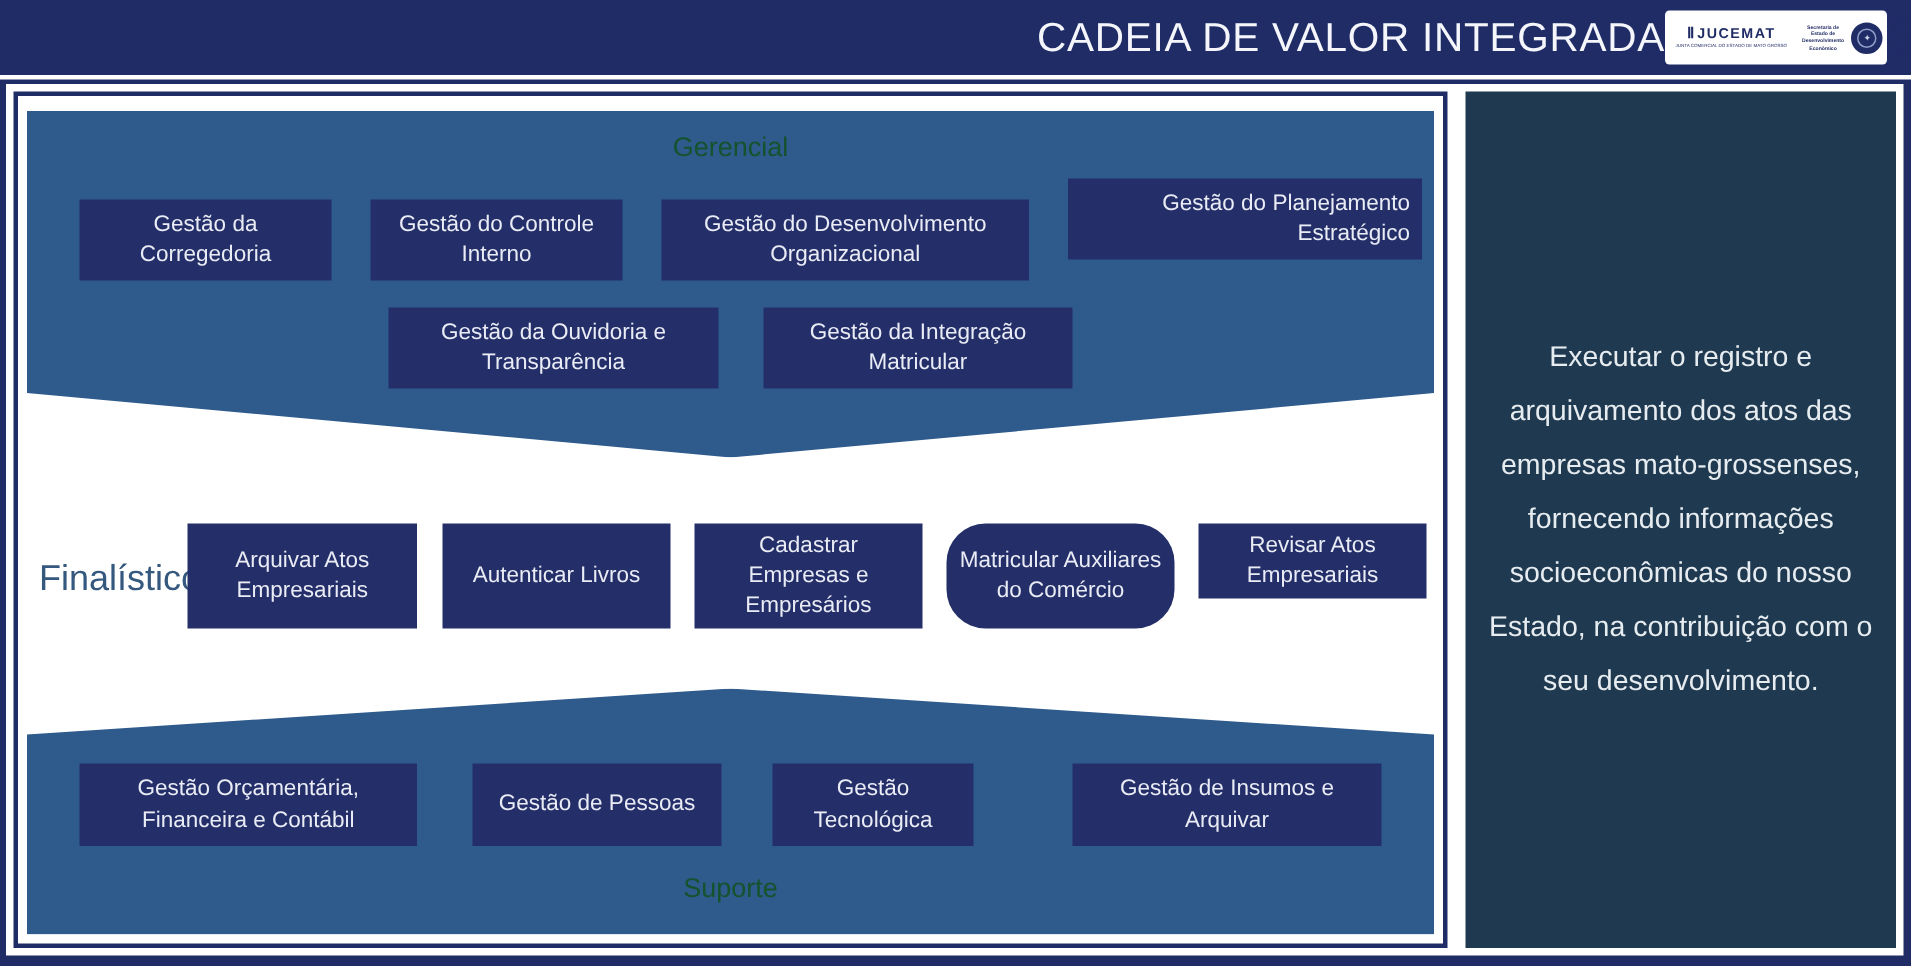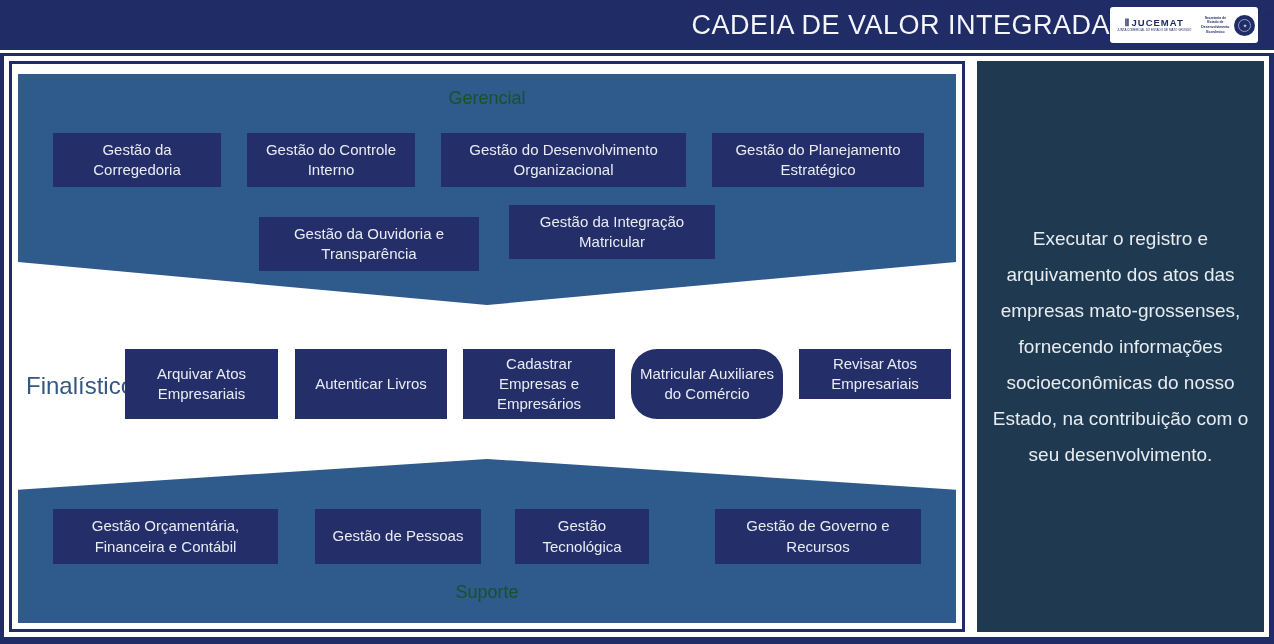--- a/index.html
+++ b/index.html
@@ -53,23 +53,23 @@
                        text-align:center; color:#35587e; font-size:24px; font-weight:300; }
 
   .vbox { position:absolute; background:#242e68; color:#e9ecf5; font-size:15px;
           font-weight:300; line-height:1.35; display:flex; align-items:center;
           justify-content:center; text-align:center; padding:2px 8px; }
 
   
   .g1 { left:35px;  top:63px; width:168px; height:54px; }
   .g2 { left:229px; top:63px; width:168px; height:54px; }
   .g3 { left:423px; top:63px; width:245px; height:54px; }
-  .g4 { left:694px; top:63px; width:212px; height:54px; }
+  .g4 { left:694px; top:49px; width:236px; height:54px;text-align:right; }
   
-  .g5 { left:241px; top:147px; width:220px; height:54px; }
+  .g5 { left:241px; top:135px; width:220px; height:54px; }
   .g6 { left:491px; top:135px; width:206px; height:54px; }
   
   .f1 { left:107px; top:279px; width:153px; height:70px; }
   .f2 { left:277px; top:279px; width:152px; height:70px; }
   .f3 { left:445px; top:279px; width:152px; height:70px; }
   .f4 { left:613px; top:279px; width:152px; height:70px;border-radius:26px; }
   .f5 { left:781px; top:279px; width:152px; height:50px; }
   
   .s1 { left:35px;  top:439px; width:225px; height:55px; }
   .s2 { left:297px; top:439px; width:166px; height:55px; }
@@ -130,21 +130,21 @@
 
       <div class="vbox f1">Arquivar Atos Empresariais</div>
       <div class="vbox f2">Autenticar Livros</div>
       <div class="vbox f3">Cadastrar Empresas e Empresários</div>
       <div class="vbox f4">Matricular Auxiliares do Comércio</div>
       <div class="vbox f5">Revisar Atos Empresariais</div>
 
       <div class="vbox s1">Gestão Orçamentária, Financeira e Contábil</div>
       <div class="vbox s2">Gestão de Pessoas</div>
       <div class="vbox s3">Gestão Tecnológica</div>
-      <div class="vbox s4">Gestão de Governo e Recursos</div>
+      <div class="vbox s4">Gestão de Insumos e Arquivar</div>
 
       <div class="band-label label-suporte">Suporte</div>
 
     </div>
   </div>
 
   <div class="mission-panel">
     <div class="mission-text">Executar o registro e arquivamento dos atos das empresas mato-grossenses, fornecendo informações socioeconômicas do nosso Estado, na contribuição com o seu desenvolvimento.</div>
   </div>
 

